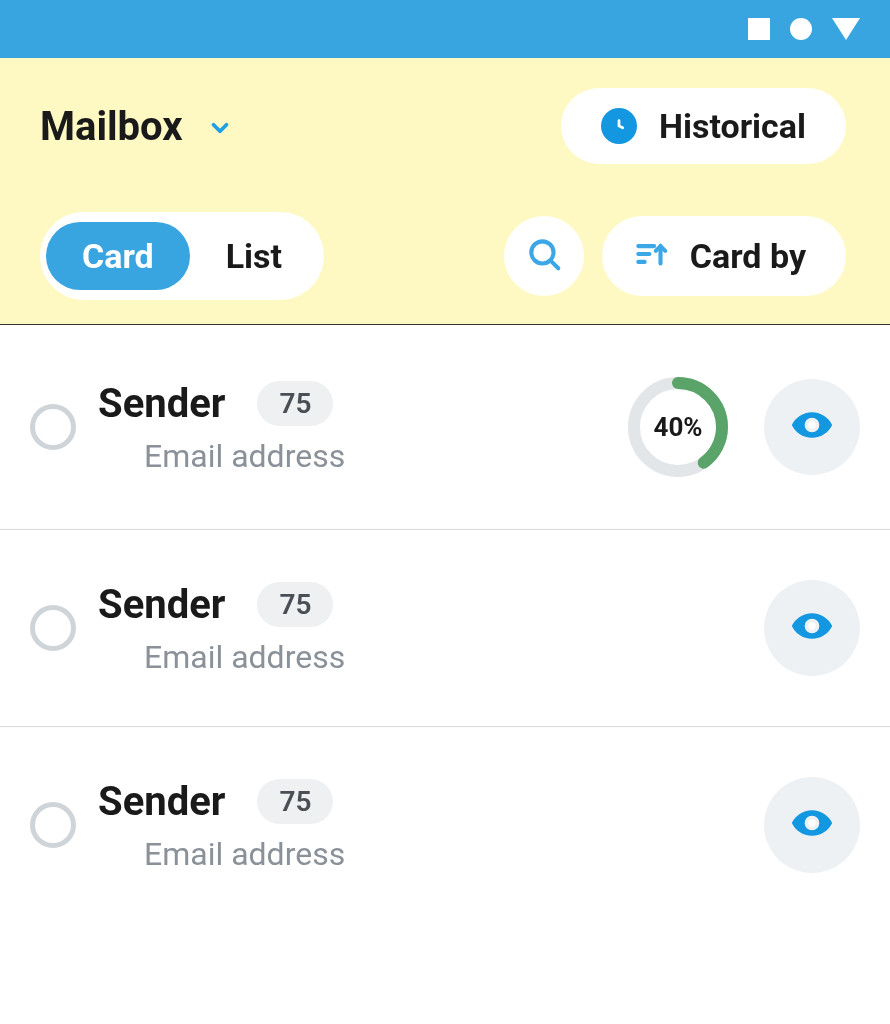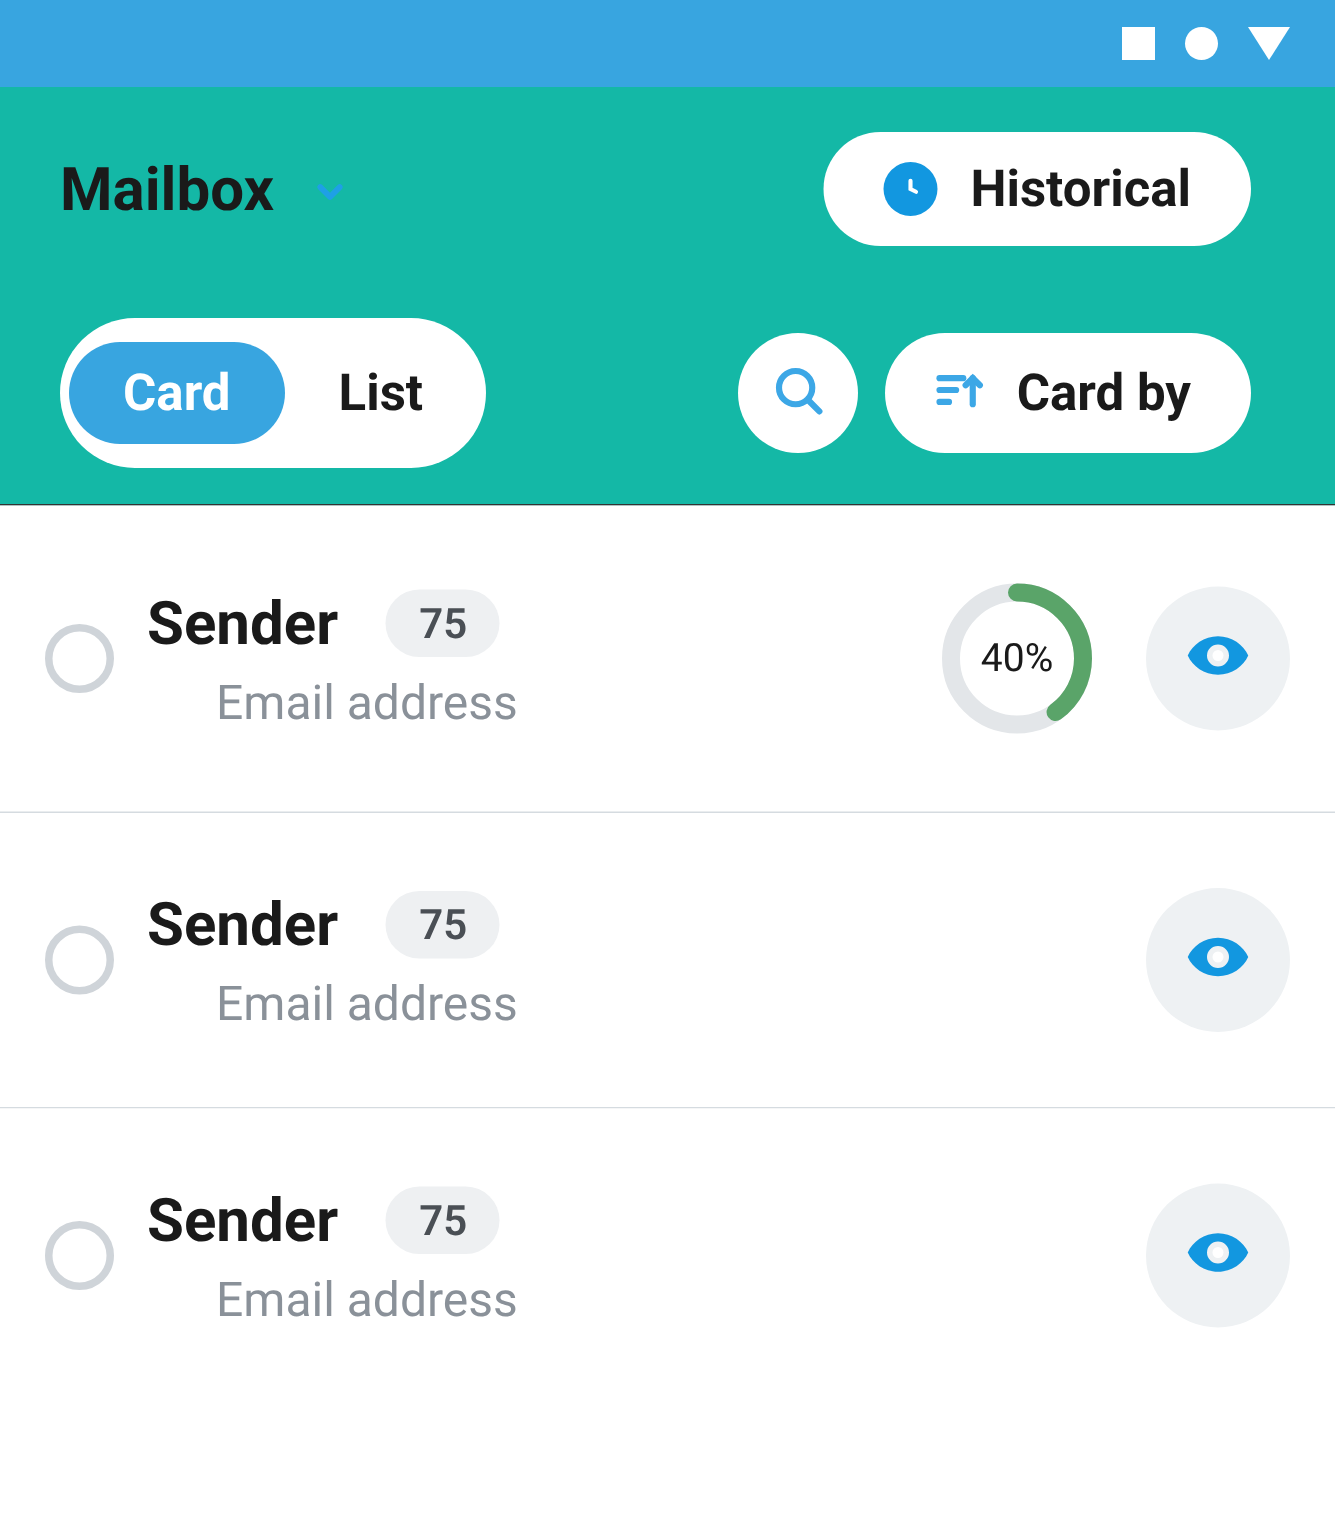--- a/index.html
+++ b/index.html
@@ -21,22 +21,22 @@
   }
   .status-bar .square { width: 22px; height: 22px; background: #fff; }
   .status-bar .circle { width: 22px; height: 22px; background: #fff; border-radius: 50%; }
   .status-bar .triangle {
     width: 0; height: 0;
     border-left: 14px solid transparent;
     border-right: 14px solid transparent;
     border-top: 22px solid #fff;
   }
   .header {
-    background: #14b8a6;
-    padding: 30px 56px 24px 40px;
+    background: #fef9c3;
+    padding: 30px 44px 24px 40px;
     border-bottom: 1px solid #333;
   }
   .header-top {
     display: flex;
     justify-content: space-between;
     align-items: center;
     margin-bottom: 48px;
   }
   .mailbox-dd {
     display: flex;
@@ -77,21 +77,21 @@
     display: flex;
     align-items: center;
     gap: 18px;
   }
   .seg {
     background: #fff;
     border-radius: 50px;
     display: flex;
     align-items: center;
     padding: 6px;
-    height: 100px;
+    height: 88px;
   }
   .seg .seg-btn {
     padding: 14px 36px;
     border-radius: 50px;
     font-size: 34px;
     font-weight: 700;
     color: #1a1a1a;
     cursor: pointer;
   }
   .seg .seg-btn.active {
@@ -167,21 +167,21 @@
     flex-shrink: 0;
   }
   .progress-ring svg { transform: rotate(-90deg); }
   .progress-ring .pct {
     position: absolute;
     inset: 0;
     display: flex;
     align-items: center;
     justify-content: center;
     font-size: 26px;
-    font-weight: 400;
+    font-weight: 700;
     color: #1a1a1a;
   }
   .spam-pill {
     background: #fde6ea;
     color: #e74b6b;
     border-radius: 40px;
     padding: 12px 30px;
     font-size: 30px;
     font-weight: 600;
     flex-shrink:0;

